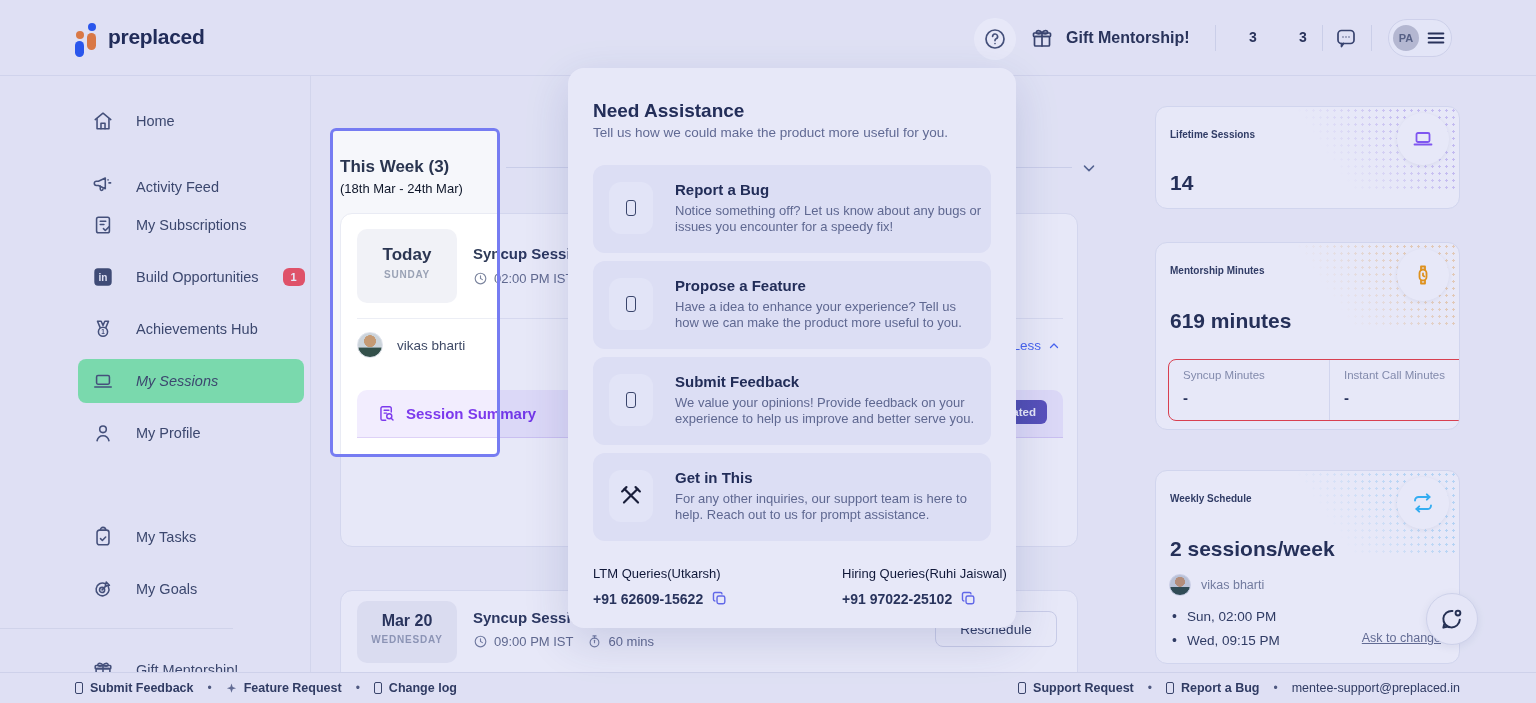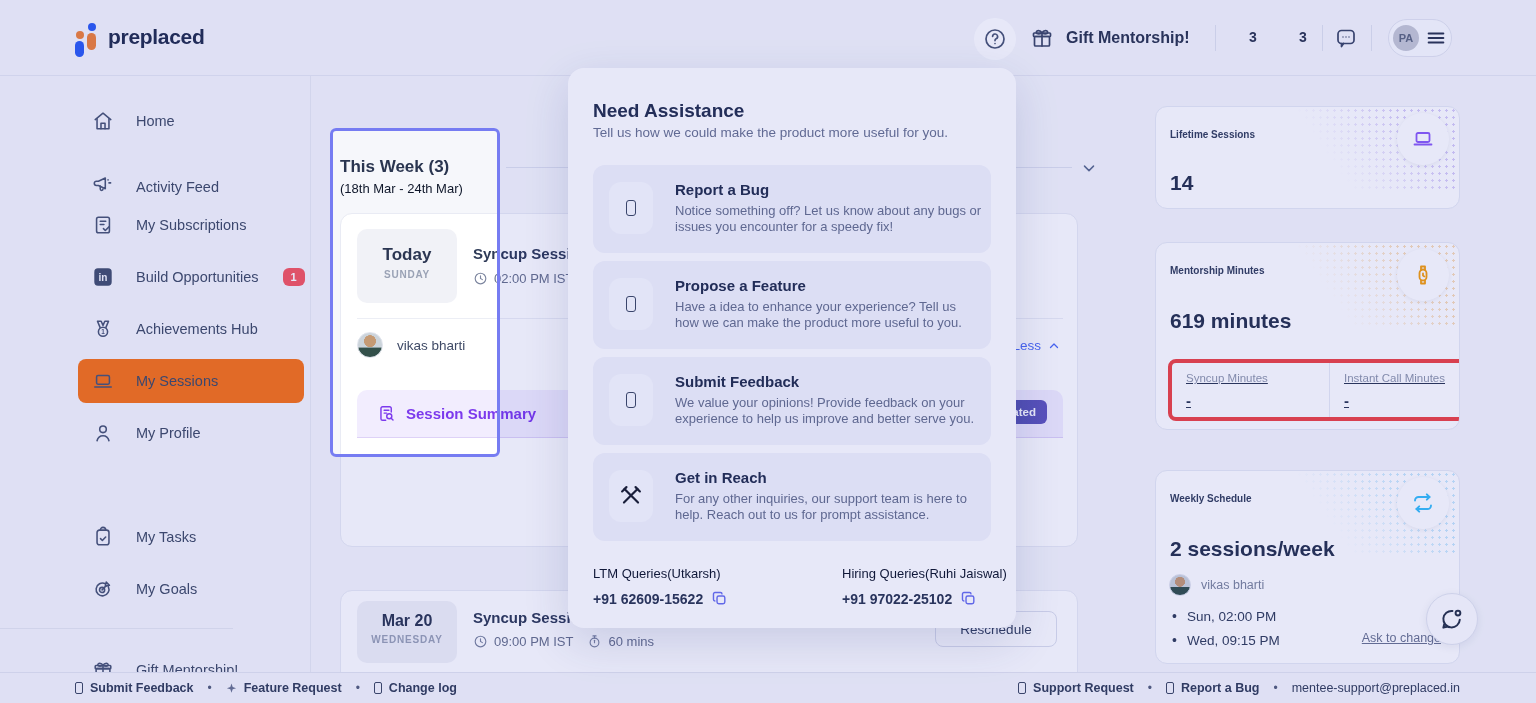--- a/index.html
+++ b/index.html
@@ -30,21 +30,21 @@
   .nav-count { top:29px; font-size:14px; font-weight:700; color:#2b3550; }
   .nav-chat { left:1334px; top:26px; cursor:pointer; }
   .avatar-pill { left:1388px; top:19px; width:64px; height:38px; border:1px solid #e3e5f0; background:#fbfcfe; border-radius:19px; display:flex; align-items:center; justify-content:center; gap:6px; cursor:pointer; }
   .pa-circle { width:26px; height:26px; border-radius:50%; background:#c6c9d4; color:#5f6880; font-size:11px; font-weight:700; display:flex; align-items:center; justify-content:center; }
 
   
   .sidebar { left:0; top:76px; width:310px; height:596px; z-index:5; }
   .side-divider-v { left:310px; top:76px; width:1px; height:596px; background:#e8eaf2; z-index:5; }
   .side-item { position:absolute; left:78px; width:226px; height:44px; display:flex; align-items:center; gap:22px; border-radius:8px; cursor:pointer; color:#46526e; }
   .side-item .lbl { font-size:14.5px; font-weight:500; color:#404c66; white-space:nowrap; }
-  .side-item.selected { background:#f97316; }
+  .side-item.selected { background:#86efac;font-style:italic; }
   .side-item .ic { margin-left:14px; width:22px; height:22px; color:#4a5674; }
   .side-badge { margin-left:2px; min-width:22px; height:18px; background:#f65860; color:#fff; font-size:11px; font-weight:700; border-radius:6px; display:flex; align-items:center; justify-content:center; padding:0 6px; }
   .side-hr { left:75px; top:628px; width:236px; height:1px; background:#e6e8f0; }
 
   
   .week-title { left:340px; top:157px; font-size:17px; font-weight:700; color:#2a3550; z-index:2; }
   .week-range { left:340px; top:181px; font-size:13px; color:#0f172a; z-index:2; }
   .week-line { left:506px; top:167px; width:566px; height:1px; background:#dee1ee; z-index:1; }
   .week-chevron { left:1080px; top:159px; width:18px; height:18px; color:#5d6c8e; cursor:pointer; z-index:2; }
 
@@ -81,21 +81,21 @@
   .sc2 { top:242px; height:188px; }
   .sc3 { top:470px; height:194px; }
   .stat-title { position:absolute; left:14px; top:22px; font-size:10px; font-weight:600; color:#333f5c; }
   .stat-value { position:absolute; left:14px; font-size:21px; font-weight:700; color:#27324e; }
   .stat-icon-circle { position:absolute; right:10px; top:6px; width:52px; height:52px; border-radius:50%; background:#fff; box-shadow:0 1px 4px rgba(40,50,90,0.08); display:flex; align-items:center; justify-content:center; z-index:2; }
   .dots { position:absolute; right:0; top:0; width:170px; height:86px; background-size:7px 7px; opacity:0.75;
     -webkit-mask-image:linear-gradient(235deg,#000 25%,transparent 72%); mask-image:linear-gradient(235deg,#000 25%,transparent 72%); }
   .dots-purple { background-image:radial-gradient(#cabcf4 1.1px, transparent 1.3px); }
   .dots-orange { background-image:radial-gradient(#f7d2a1 1.1px, transparent 1.3px); }
   .dots-blue   { background-image:radial-gradient(#b4e0fa 1.1px, transparent 1.3px); }
-  .min-box { position:absolute; left:12px; top:116px; width:323px; height:62px; border:4px solid #ef4444; border-radius:8px; display:flex;text-decoration:underline; }
+  .min-box { position:absolute; left:12px; top:116px; width:323px; height:62px; border:1px solid #ef4444; border-radius:8px; display:flex; }
   .min-col { flex:1; padding:9px 0 0 14px; }
   .min-col + .min-col { border-left:1px solid #e7eaf4; }
   .min-label { font-size:11.5px; color:#8f97ab; }
   .min-val { font-size:15px; font-weight:600; color:#2b3652; margin-top:8px; }
   .wk-mentor { position:absolute; left:13px; top:103px; display:flex; align-items:center; gap:10px; }
   .wk-mentor .avatar-photo { width:22px; height:22px; }
   .wk-mentor-name { font-size:12.5px; color:#7d869c; }
   .wk-slot { position:absolute; left:16px; display:flex; align-items:center; gap:10px; font-size:13.5px; color:#323e5a; }
   .wk-slot::before { content:"•"; color:#323e5a; font-size:14px; }
   .ask-change { position:absolute; right:18px; top:160px; font-size:12.5px; color:#6b7490; text-decoration:underline; cursor:pointer; }
@@ -537,21 +537,21 @@
 
   <div class="pop-card" style="top:385px;">
     <span class="pop-chip">
       <svg width="26" height="26" viewBox="0 0 24 24" fill="none" stroke="#191e2c" stroke-width="2" stroke-linecap="round" stroke-linejoin="round">
         <path d="M6 5.5 18.5 18"></path>
         <path d="M18 5.5 5.5 18"></path>
         <path d="M3.8 7.8 7.8 3.8"></path>
         <path d="M16.2 3.8l4 4"></path>
       </svg>
     </span>
-    <div class="pop-card-title">Get in Reach</div>
+    <div class="pop-card-title">Get in This</div>
     <div class="pop-card-desc">For any other inquiries, our support team is here to help. Reach out to us for prompt assistance.</div>
   </div>
 
   <div class="contact-col cc1">
     <div class="contact-label">LTM Queries(Utkarsh)</div>
     <div class="contact-phone">
       <span>+91 62609-15622</span>
       <span>
         <svg width="17" height="17" viewBox="0 0 24 24" fill="none" stroke="#6a70ee" stroke-width="2" stroke-linecap="round" stroke-linejoin="round">
           <rect x="8.5" y="8.5" width="11" height="11" rx="2.5"></rect>

